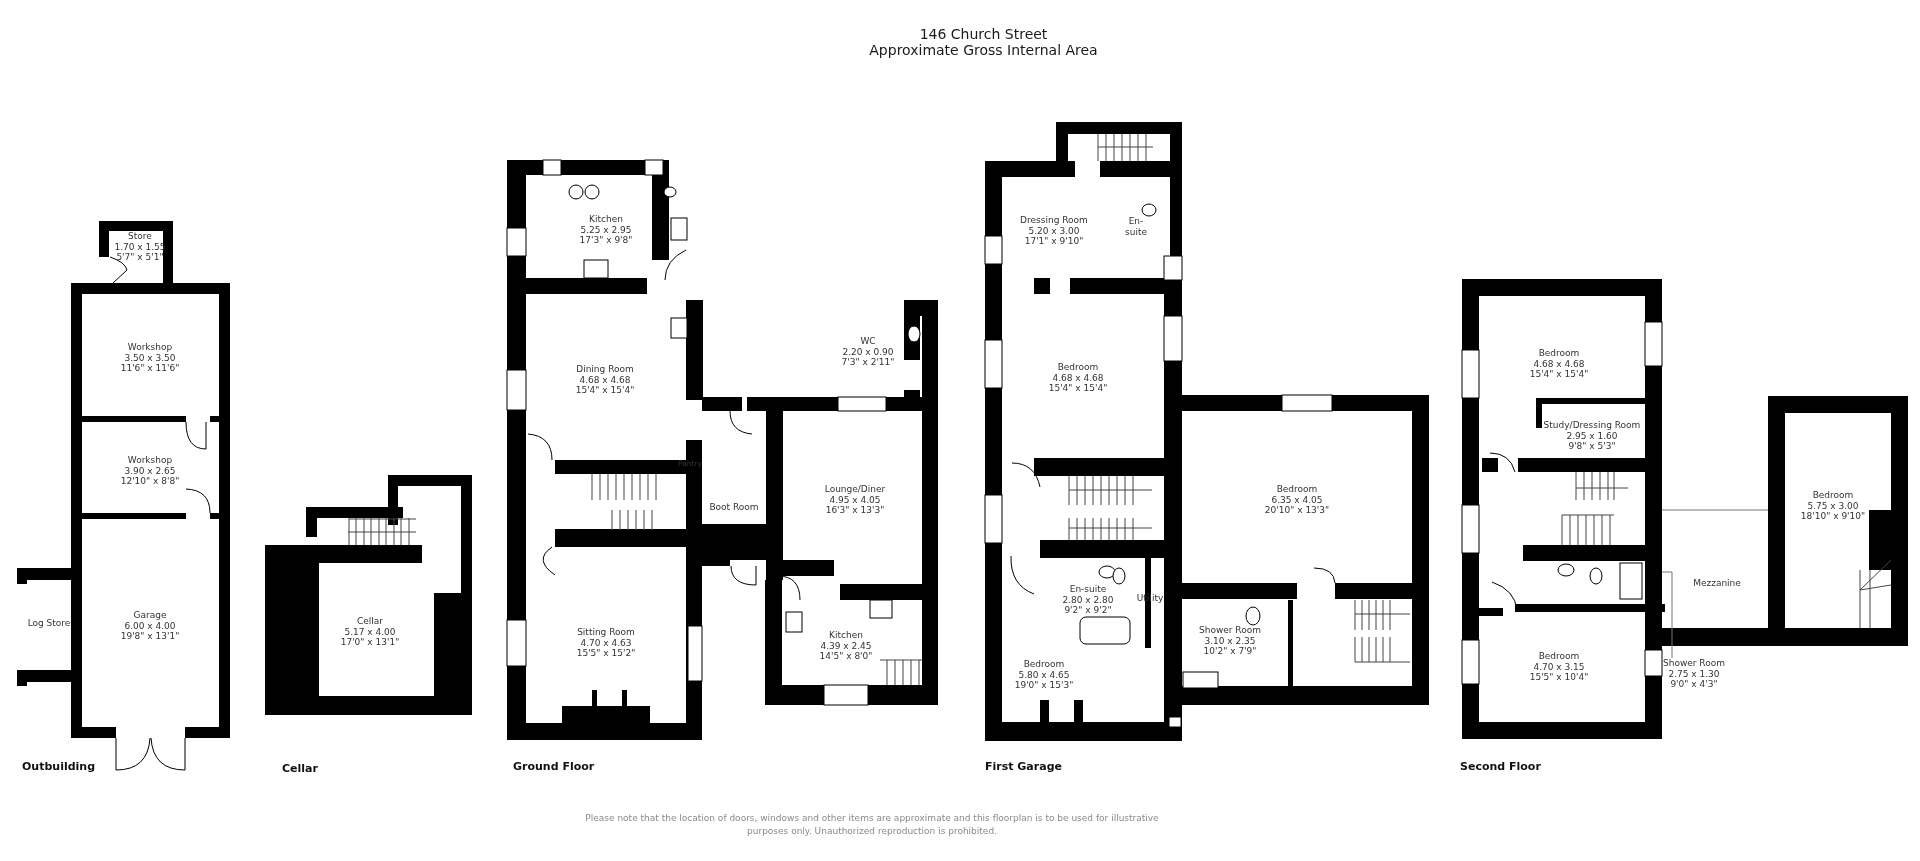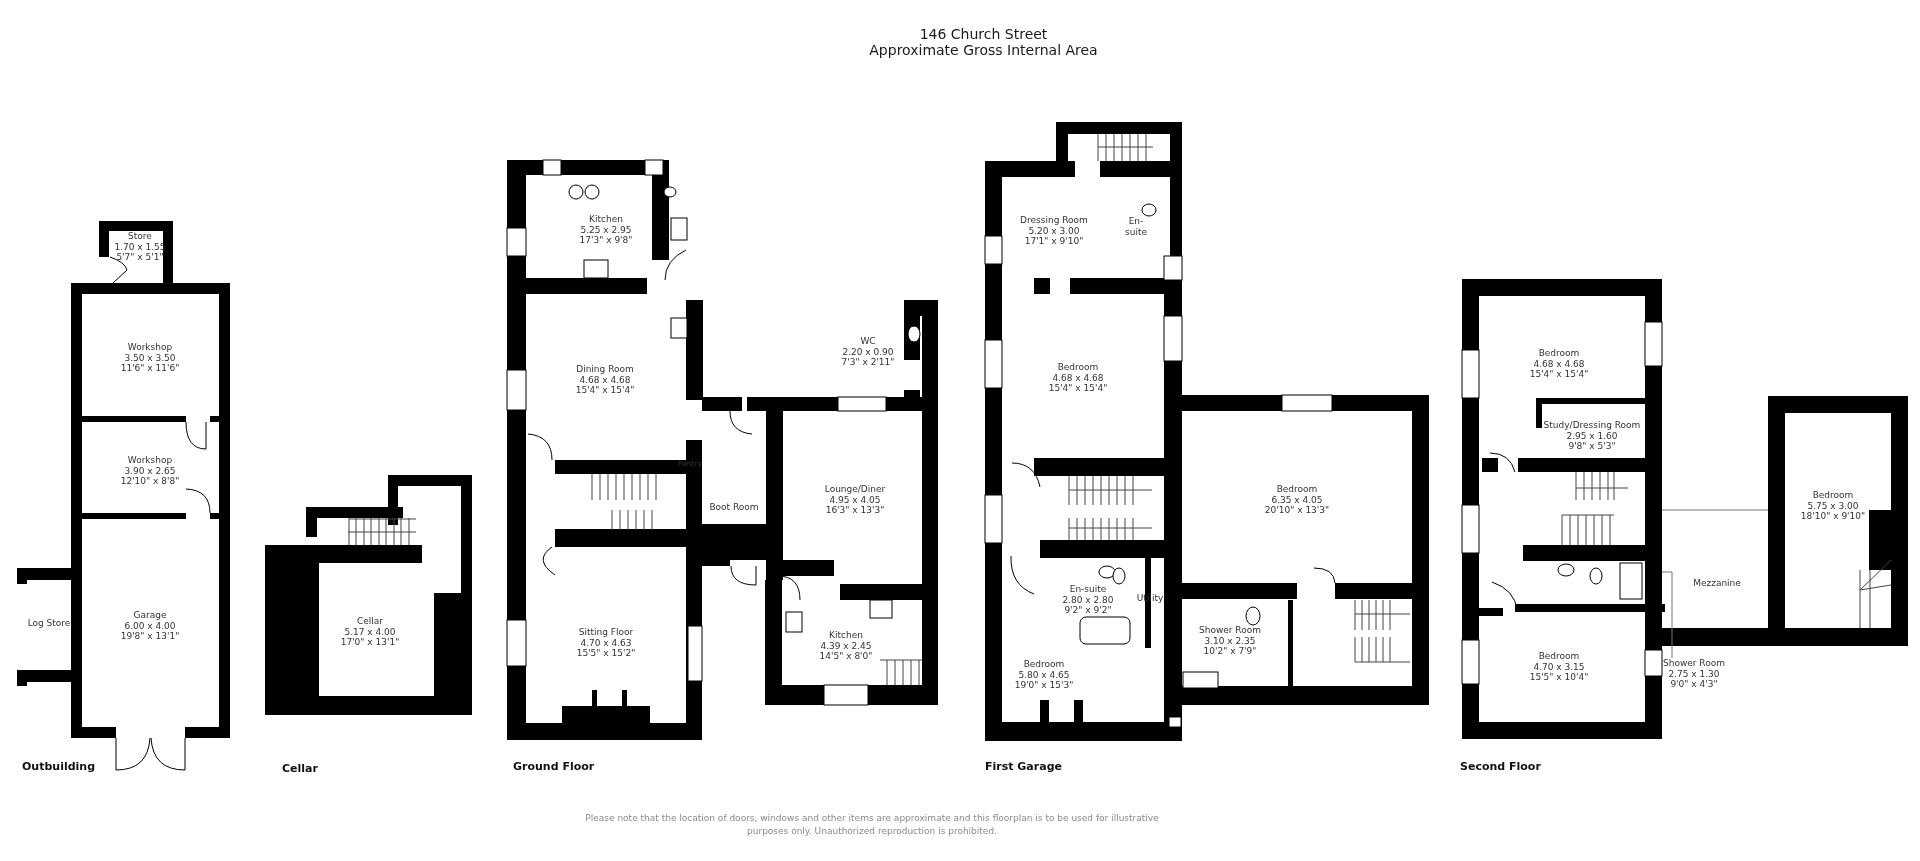--- a/index.html
+++ b/index.html
@@ -268,21 +268,21 @@
 </div>
 <div class="room-label" style="left:605px;top:364px;">
   <div>Dining Room</div>
   <div>4.68 x 4.68</div>
   <div>15'4" x 15'4"</div>
 </div>
 <div class="room-label" style="left:674px;top:459px;font-size:7.5px;margin-left:16px;">
   <div>Pantry</div>
 </div>
 <div class="room-label" style="left:606px;top:627px;">
-  <div>Sitting Floor</div>
+  <div>Sitting Room</div>
   <div>4.70 x 4.63</div>
   <div>15'5" x 15'2"</div>
 </div>
 <div class="room-label" style="left:868px;top:336px;">
   <div>WC</div>
   <div>2.20 x 0.90</div>
   <div>7'3" x 2'11"</div>
 </div>
 <div class="room-label" style="left:734px;top:502px;">
   <div>Boot Room</div>

